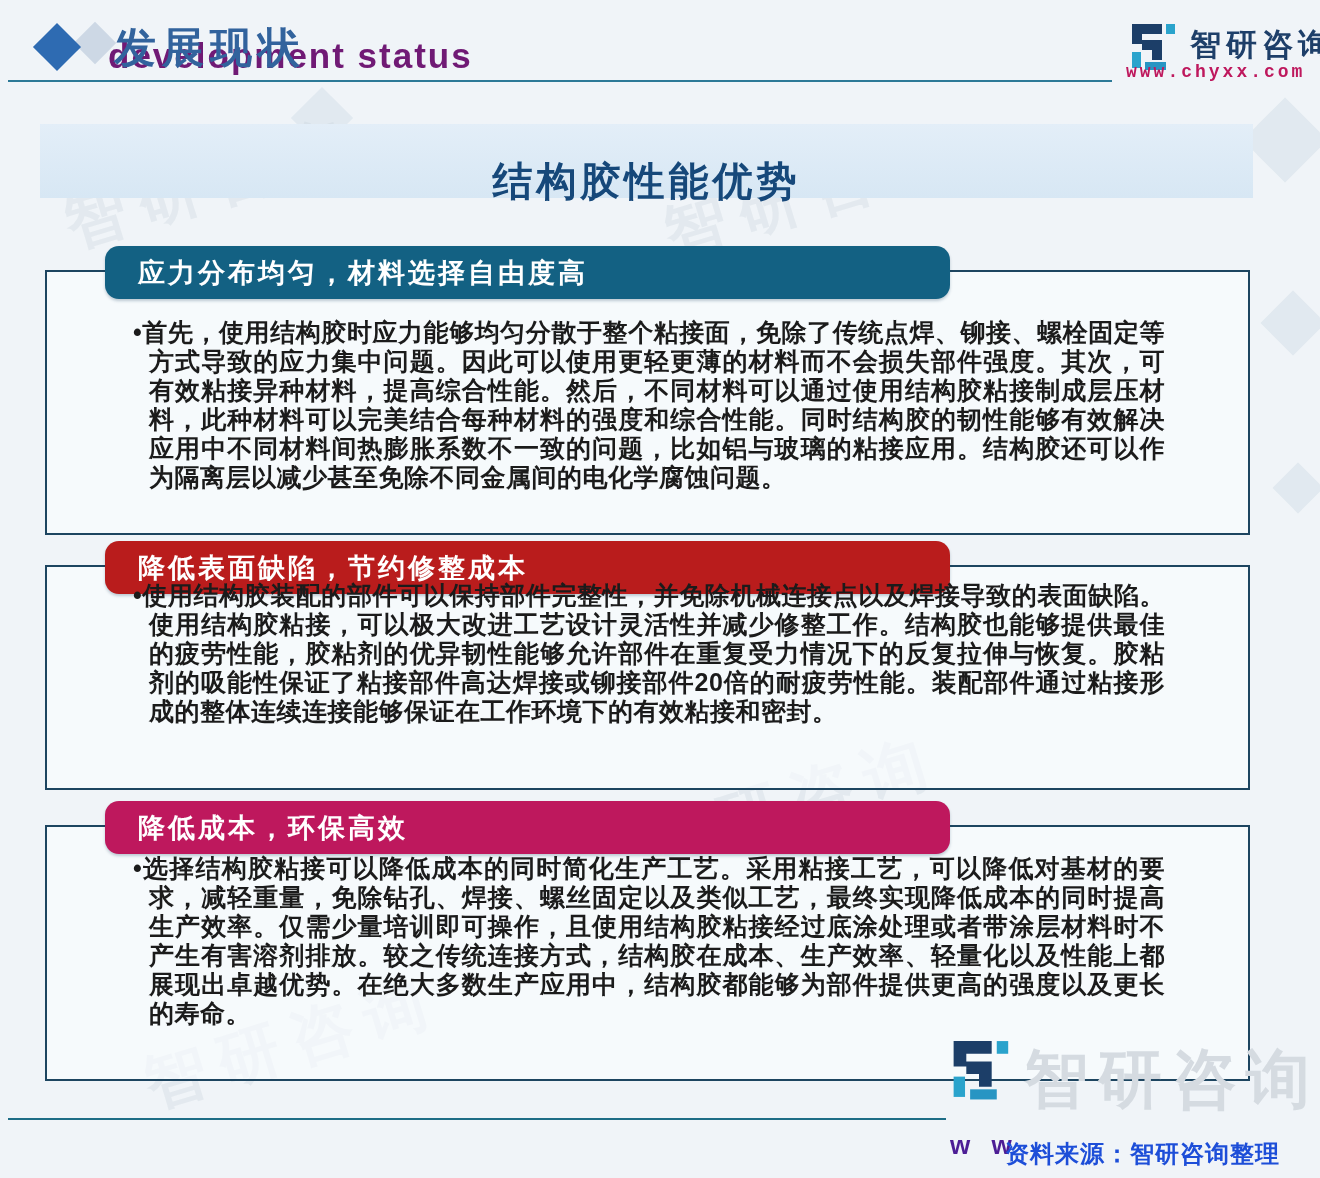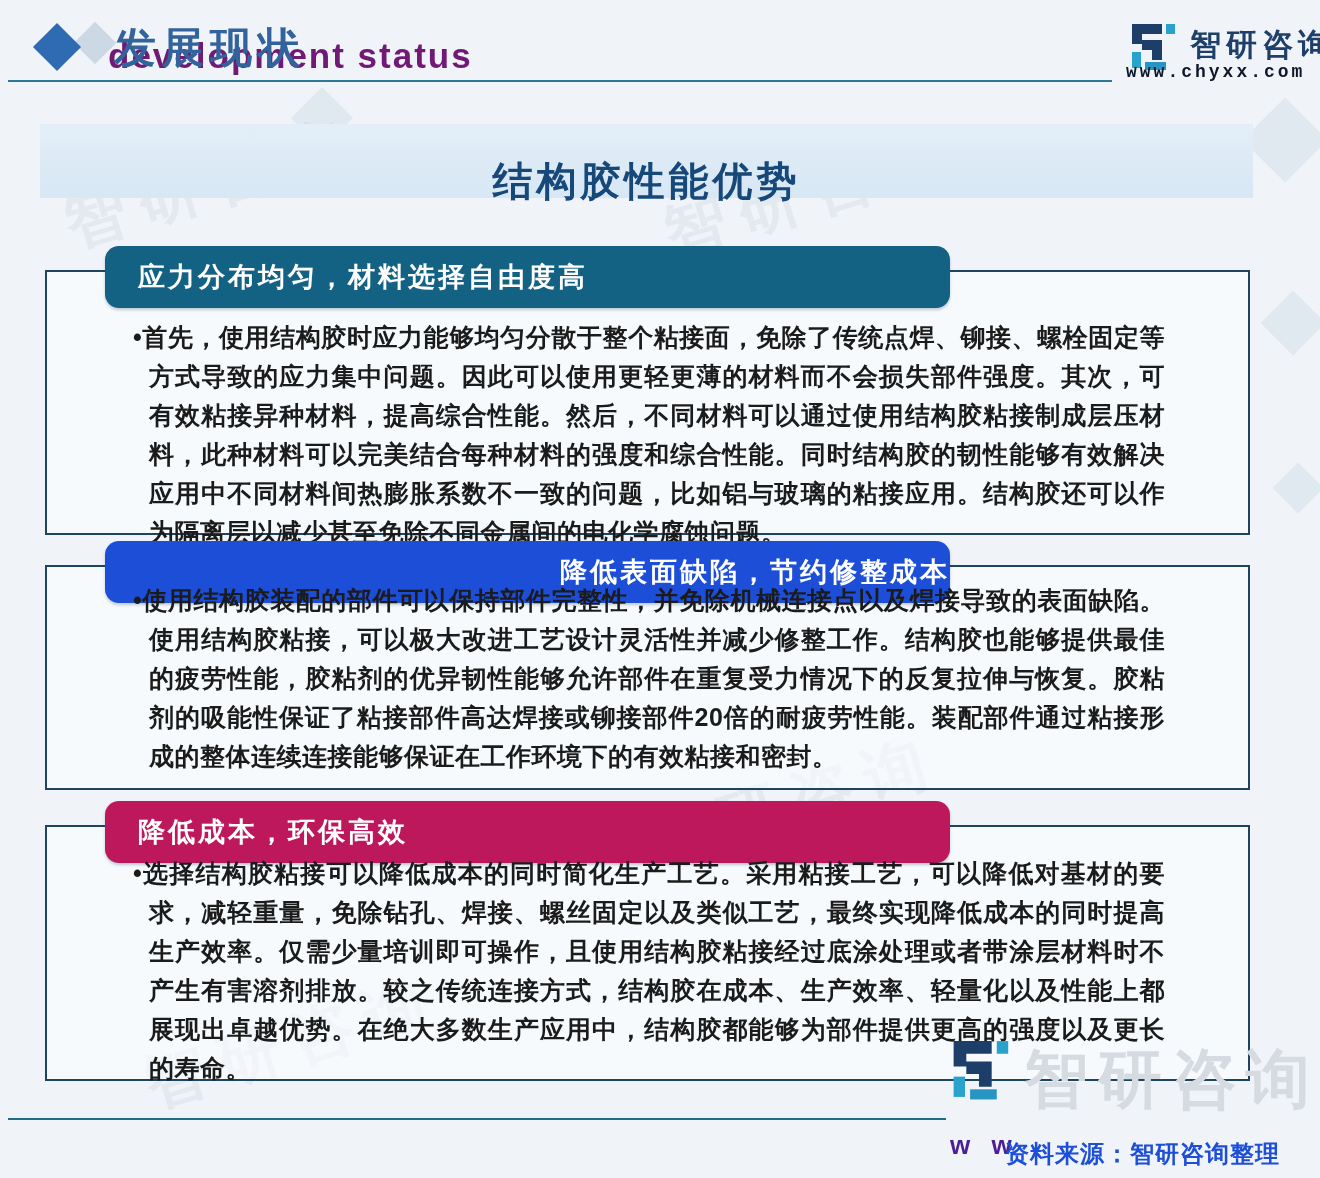--- a/index.html
+++ b/index.html
@@ -25,42 +25,42 @@
     font-size:42px; font-weight:bold; color:#32639d; letter-spacing:6px; }
   .header-line { position:absolute; left:8px; top:80px; width:1104px; height:2px;
     background:#2c7997; z-index:1; }
   .logo { position:absolute; left:1126px; top:18px; z-index:2; }
   .logo-icon { position:absolute; left:0; top:2px; }
   .logo-name { position:absolute; left:64px; top:6px; white-space:nowrap;
     font-family:"Liberation Serif","DejaVu Serif",serif;
     font-size:31px; font-weight:bold; color:#1e3f69; letter-spacing:5px; }
   .logo-url { position:absolute; left:0px; top:44px; white-space:nowrap;
     font-family:"Liberation Mono","DejaVu Sans Mono",monospace;
-    font-size:18px; font-weight:bold; color:#0f172a; letter-spacing:3px; }
+    font-size:18px; font-weight:bold; color:#be185d; letter-spacing:3px; }
   
   .banner { position:absolute; left:40px; top:124px; width:1213px; height:74px;
     background:linear-gradient(#e3eef8,#d7e7f4); z-index:1;
     display:flex; align-items:center; justify-content:center; }
   .banner-title { font-family:Liberation Serif, serif;
     font-size:40px; font-weight:bold; color:#16487a; letter-spacing:4px;margin-top:40px; }
   
   .sec-box { position:absolute; left:45px; width:1205px;
     border:2px solid #1d4560; background:rgba(250,253,255,0.6); z-index:1; }
   #box-1 { top:270px; height:265px; }
   #box-2 { top:565px; height:225px; }
   #box-3 { top:825px; height:256px; }
-  .pill { position:absolute; left:105px; width:845px; height:62px; z-index:2;
+  .pill { position:absolute; left:105px; width:845px; height:53px; z-index:2;
     border-radius:14px; display:flex; align-items:center; padding-left:33px;
     color:#ffffff; font-size:27px; font-weight:bold; letter-spacing:3px;
     box-shadow:0 2px 3px rgba(20,60,90,0.25); }
   #pill-1 { top:246px; background:#136183; }
-  #pill-2 { top:541px; background:#1d4ed8;justify-content:flex-end; }
+  #pill-2 { top:541px; background:#b91c1c; }
   #pill-3 { top:801px; background:#be185d; }
   .para { position:absolute; left:133px; width:1032px; z-index:2;
-    font-size:25px; font-weight:bold; color:#1b1b1b; line-height:39px;
+    font-size:25px; font-weight:bold; color:#1b1b1b; line-height:29px;
     text-align:justify; text-indent:-16px; padding-left:16px; letter-spacing:0.5px; }
   #para-1 { top:318px; }
   #para-2 { top:581px; }
   #para-3 { top:854px; }
   
   .footer-line { position:absolute; left:8px; top:1118px; width:938px; height:2px;
     background:#1e6d86; z-index:3; }
   .footer-services { position:absolute; left:8px; top:1132px; z-index:3;
     font-size:27px; font-weight:bold; color:#2767a7; letter-spacing:1px;margin-top:48px; }
   .source-note { position:absolute; left:1005px; top:1138px; z-index:4;

